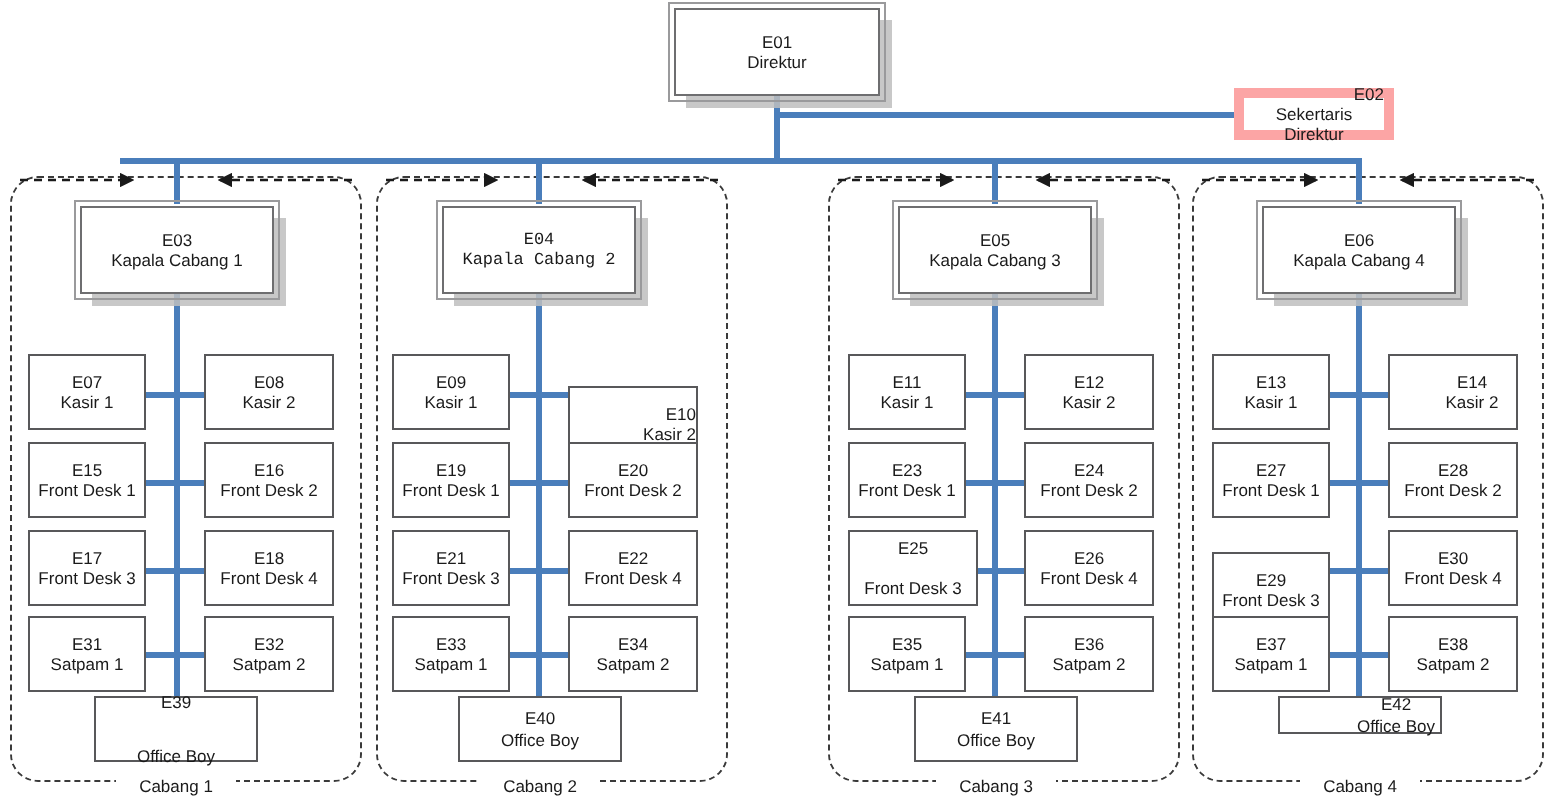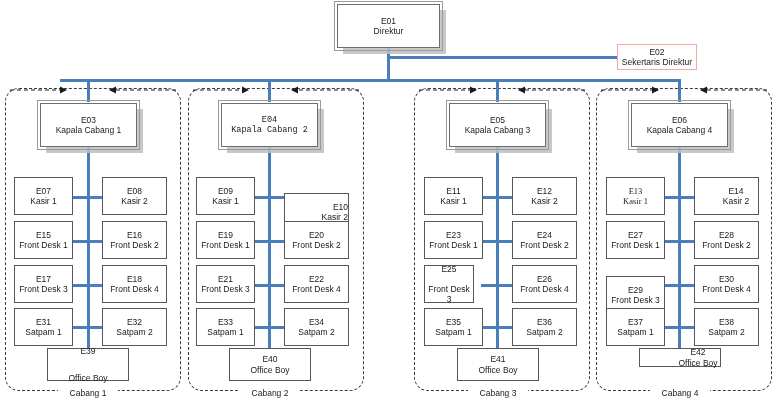--- a/index.html
+++ b/index.html
@@ -38,22 +38,23 @@
 
   
   .node.exec {
     border: 1px solid #6e6e70;
     outline: 1px solid #9a9a9c;
     outline-offset: 2px;
     box-shadow: 6px 6px 0 0 rgba(190,190,190,0.85);
     z-index: 7;
   }
   .node.sec {
-    border: 1px solid #fca5a5;
+    border: 5px solid #fca5a5;
     z-index: 7;
+    align-items: flex-end;
   }
 
   
   .wire {
     position: absolute;
     background: #4a7ebb;
     z-index: 2;
   }
   .wire.v { width: 3px; }
   .wire.h { height: 3px; }
@@ -252,21 +253,21 @@
     <span class="role">Kasir 2</span>
   </div>
   <div class="node" style="left:424px; top:221px; width:59px; height:38px;">
     <span class="code">E23</span>
     <span class="role">Front Desk 1</span>
   </div>
   <div class="node" style="left:512px; top:221px; width:65px; height:38px;">
     <span class="code">E24</span>
     <span class="role">Front Desk 2</span>
   </div>
-  <div class="node" style="left:424px; top:265px; width:50px; height:38px;gap:10px;">
+  <div class="node" style="left:424px; top:265px; width:65px; height:38px;gap:10px;">
     <span class="code">E25</span>
     <span class="role">Front Desk 3</span>
   </div>
   <div class="node" style="left:512px; top:265px; width:65px; height:38px;">
     <span class="code">E26</span>
     <span class="role">Front Desk 4</span>
   </div>
   <div class="node" style="left:424px; top:308px; width:59px; height:38px;">
     <span class="code">E35</span>
     <span class="role">Satpam 1</span>
@@ -284,21 +285,21 @@
   <div class="node exec" style="left:631px; top:103px; width:97px; height:44px;">
     <span class="code">E06</span>
     <span class="role">Kapala Cabang 4</span>
   </div>
   <div class="wire v" style="left:678px; top:147px; width:3px; height:201px;"></div>
   <div class="wire h" style="left:663px; top:196px; width:31px; height:3px;"></div>
   <div class="wire h" style="left:663px; top:240px; width:31px; height:3px;"></div>
   <div class="wire h" style="left:663px; top:284px; width:31px; height:3px;"></div>
   <div class="wire h" style="left:663px; top:326px; width:31px; height:3px;"></div>
 
-  <div class="node" style="left:606px; top:177px; width:59px; height:38px;font-family:Liberation Serif, serif;">
+  <div class="node" style="left:606px; top:177px; width:59px; height:38px;">
     <span class="code">E13</span>
     <span class="role">Kasir 1</span>
   </div>
   <div class="node" style="left:694px; top:177px; width:65px; height:38px;padding-left:19px;">
     <span class="code">E14</span>
     <span class="role">Kasir 2</span>
   </div>
   <div class="node" style="left:606px; top:221px; width:59px; height:38px;">
     <span class="code">E27</span>
     <span class="role">Front Desk 1</span>

